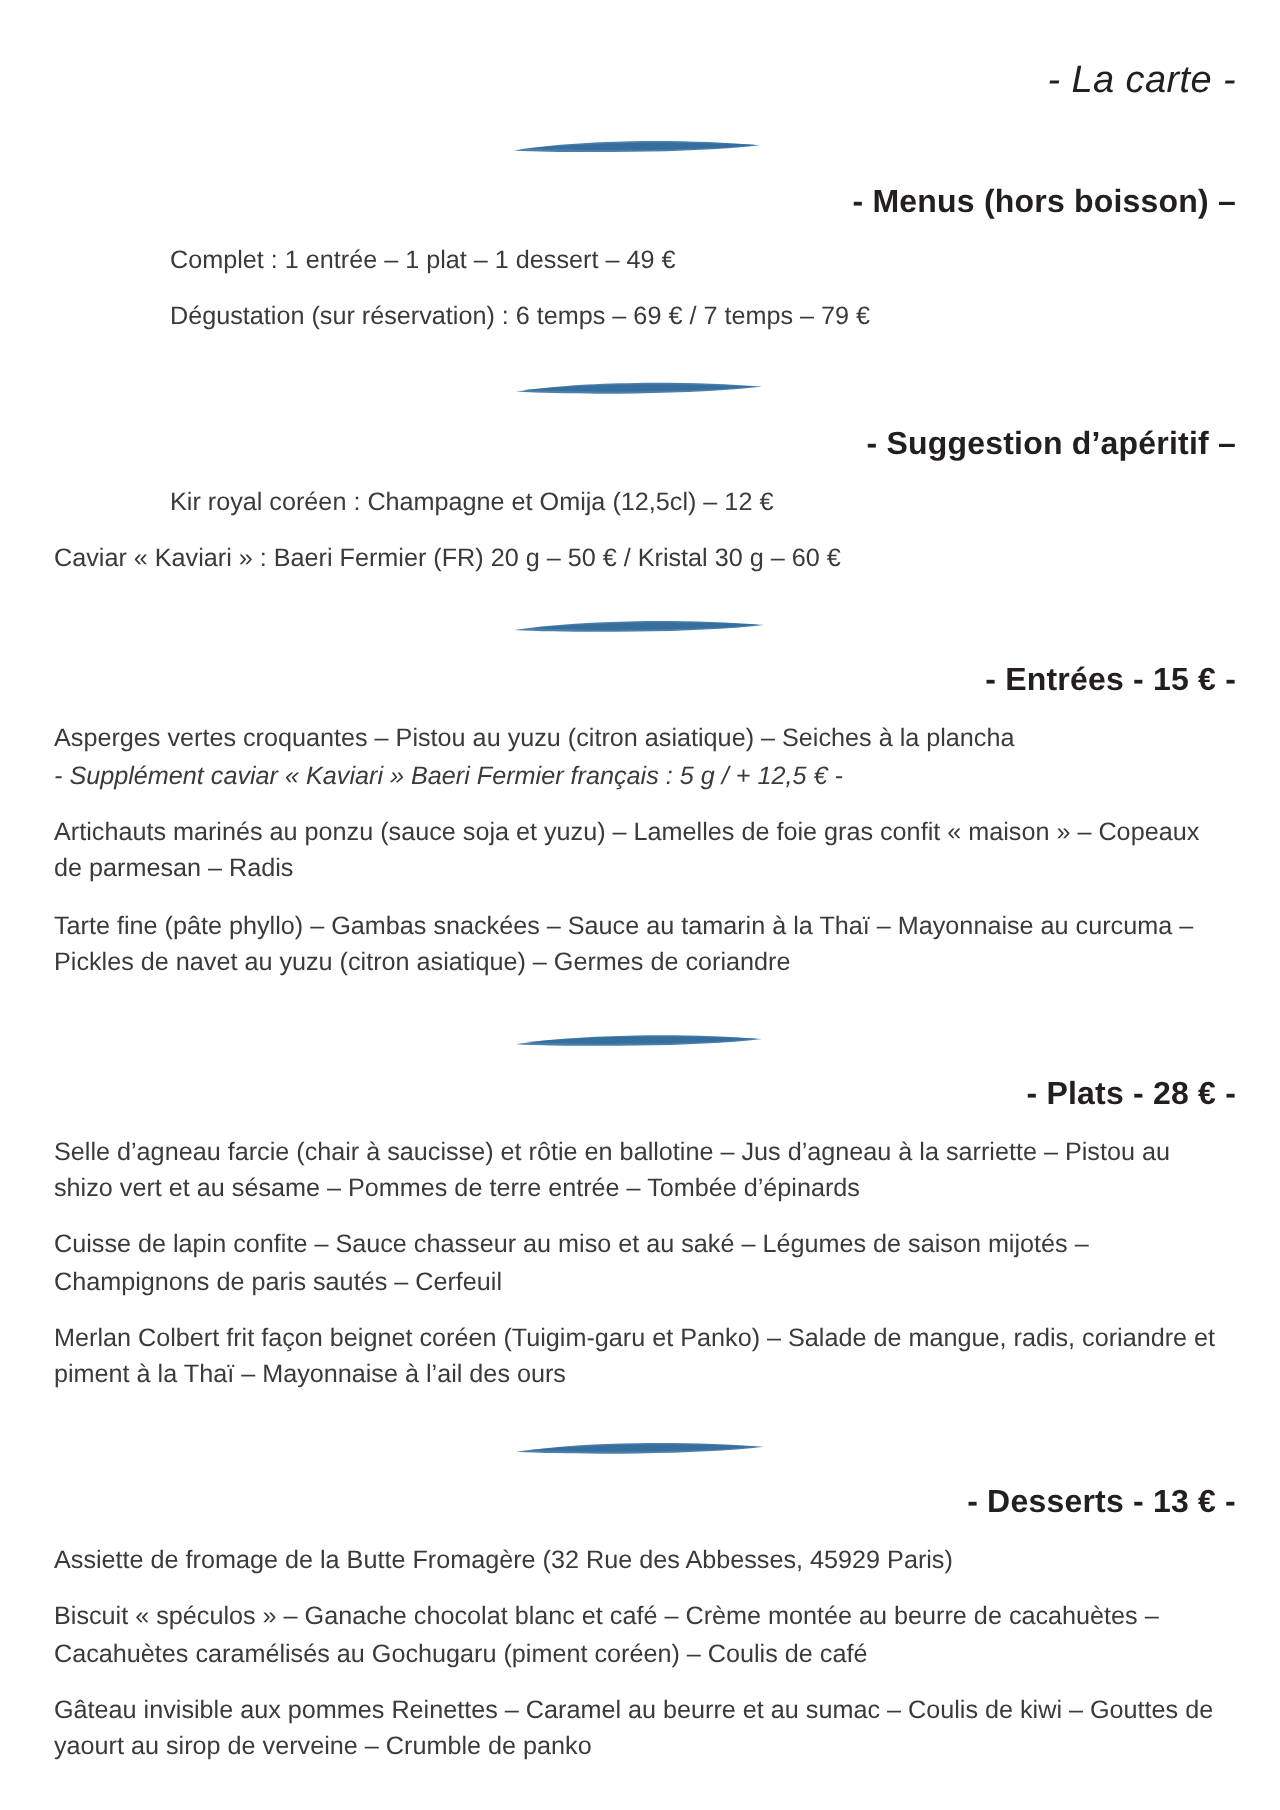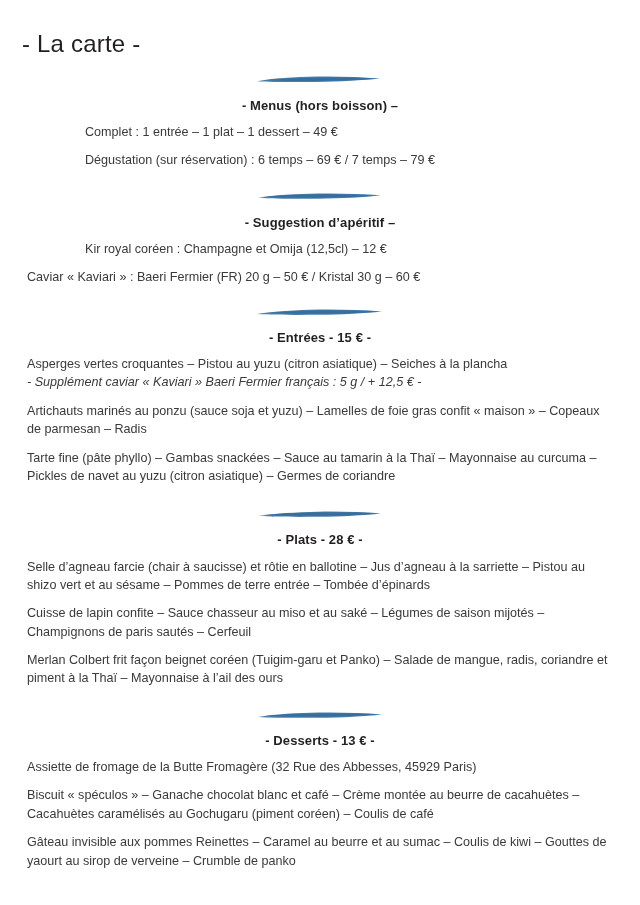--- a/index.html
+++ b/index.html
@@ -19,45 +19,46 @@
     height: 905px;
     box-sizing: border-box;
     padding: 24px 22px 0 22px;
     background: #ffffff;
     position: relative;
     overflow: hidden;
   }
 
   
   .doc-title {
-    text-align: left;
-    font-size: 24px;
+    text-align: right;
+    font-size: 19px;
     font-weight: 400;
     letter-spacing: 0.2px;
     color: #231f20;
     margin: 6px 0 0 0;
     line-height: 1.2;
+    font-style: italic;
   }
 
   
   .divider {
     display: block;
     margin: 13px auto 12px auto;
     width: 132px;
     height: 14px;
   }
   .divider.d2 { margin-top: 19px; margin-bottom: 12px; }
   .divider.d3 { margin-top: 18px; margin-bottom: 11px; }
   .divider.d4 { margin-top: 22px; margin-bottom: 11px; }
   .divider.d5 { margin-top: 20px; margin-bottom: 11px; }
 
   
   .section-heading {
-    text-align: center;
-    font-size: 13px;
+    text-align: right;
+    font-size: 16px;
     font-weight: 700;
     color: #231f20;
     margin: 0 0 9px 0;
     letter-spacing: 0.1px;
     line-height: 1.25;
   }
 
   
   .item {
     text-align: left;

